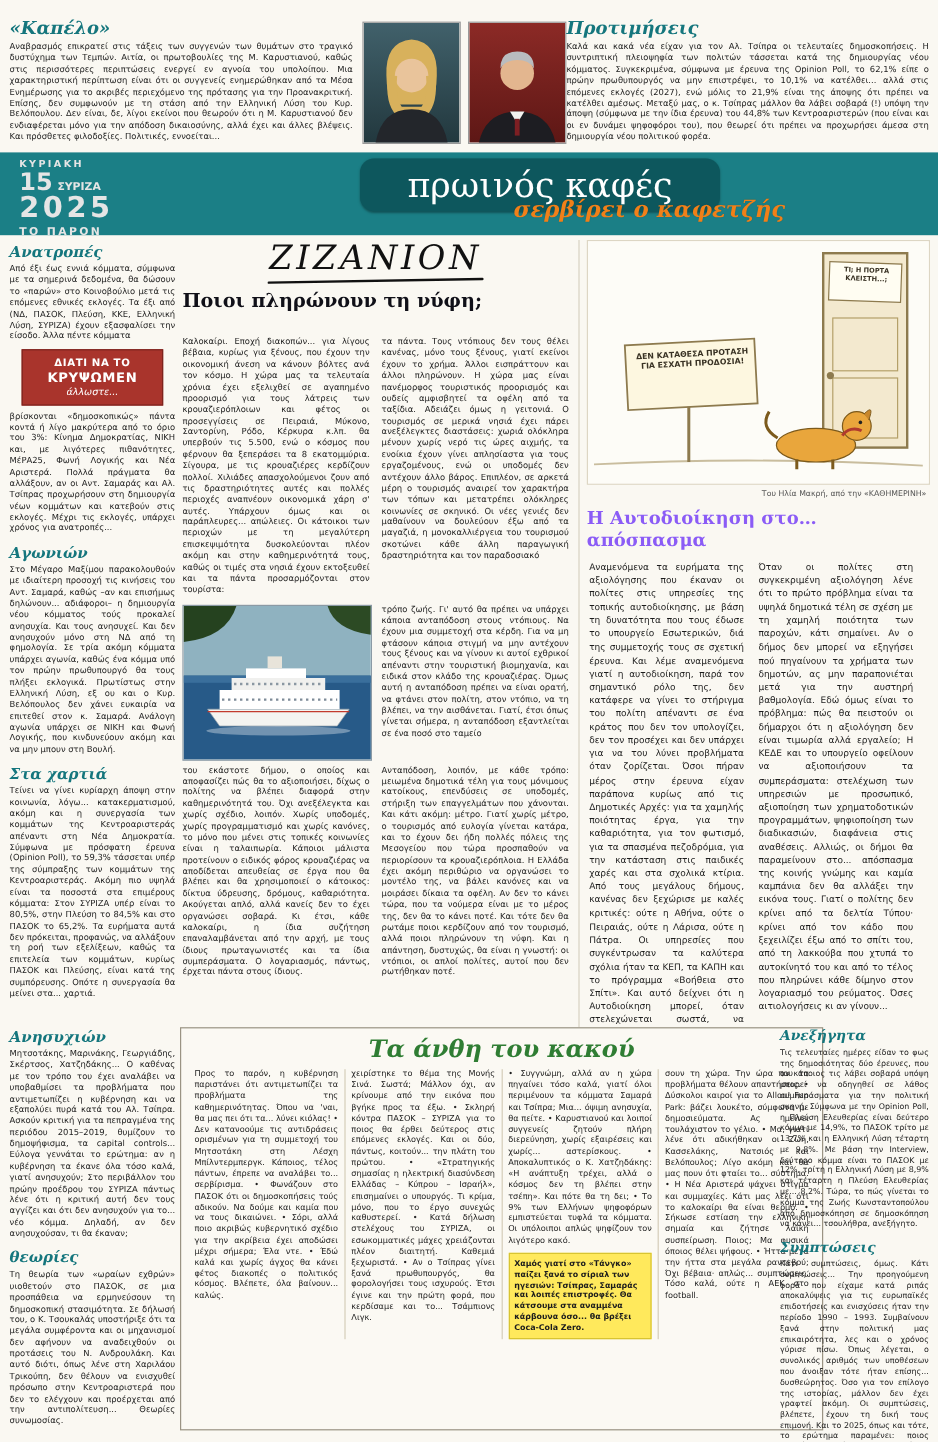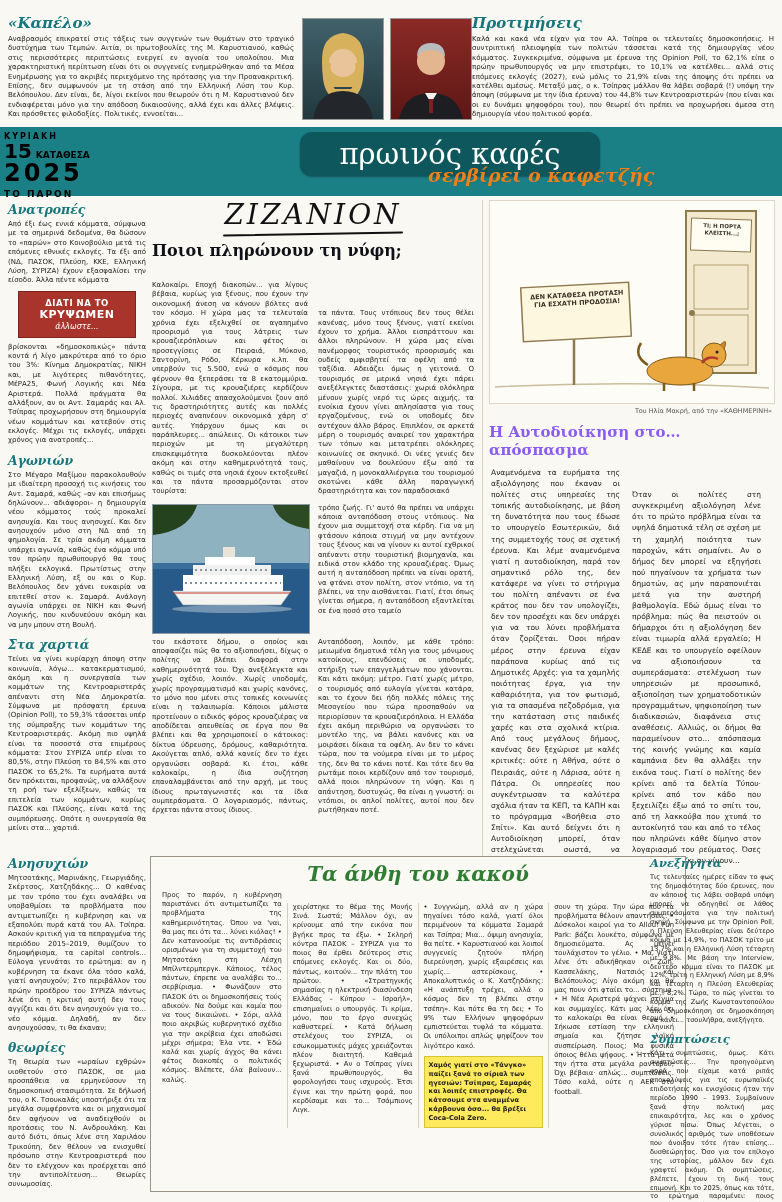--- a/index.html
+++ b/index.html
@@ -11,21 +11,21 @@
         color:#15767d;margin:0 0 3px 0;}
   h2.sec{font-size:15px;}
   h3.sec{font-size:12.5px;margin-top:7px;}
   
   .top-left{position:absolute;left:8px;top:14px;width:286px;}
   .top-right{position:absolute;left:472px;top:14px;width:302px;}
   .photos{position:absolute;left:302px;top:18px;display:flex;gap:6px;}
   .portrait{width:80px;height:100px;overflow:hidden;border:1px solid #999;}
   
   .band{position:absolute;left:0;top:127px;width:782px;height:69px;background:#1b7f86;}
-  .date-block{position:absolute;left:4px;top:5px;color:#000000;}
+  .date-block{position:absolute;left:16px;top:5px;color:#e5e5e5;}
   .date-day{font-size:8px;letter-spacing:2px;font-weight:bold;}
   .date-row{display:flex;align-items:baseline;gap:4px;}
   .date-num{font-size:20px;font-weight:bold;line-height:1;}
   .date-month{font-size:9px;font-weight:bold;}
   .date-year{font-size:24px;font-weight:bold;letter-spacing:3px;line-height:1.05;}
   .paper-name{font-size:9px;font-weight:bold;letter-spacing:2px;margin-top:3px;}
   .coffee-box{position:absolute;left:300px;top:5px;width:300px;height:44px;background:#0d575d;
         border-radius:12px;display:flex;align-items:center;justify-content:center;box-shadow:0 1px 2px rgba(0,0,0,.35);}
   .coffee-title{font-family:"DejaVu Serif",serif;color:#fff;font-size:29px;white-space:nowrap;}
   .coffee-sub{position:absolute;left:428px;top:37px;color:#f08019;font-family:"DejaVu Serif",serif;
@@ -34,40 +34,40 @@
   .col-left{position:absolute;left:8px;top:202px;width:138px;}
   .red-box{background:#a9342c;color:#fff;text-align:center;padding:6px 4px;margin:5px 10px;border:1px solid #7d241e;}
   .red-box .l1{font-size:8.5px;font-weight:bold;letter-spacing:.5px;}
   .red-box .l2{font-size:11px;font-weight:bold;letter-spacing:.5px;}
   .red-box .l3{font-size:8px;font-style:italic;margin-top:1px;}
   .col-center{position:absolute;left:152px;top:198px;width:322px;}
   .kicker{font-family:"DejaVu Serif",serif;font-style:italic;font-size:28px;letter-spacing:3px;
         text-align:center;margin:0 0 2px 0;color:#111;}
   .kicker-rule{width:180px;height:2px;background:#111;margin:0 auto 6px auto;border-radius:2px;transform:rotate(-1deg);}
   .headline1{font-family:"DejaVu Serif",serif;font-weight:bold;font-size:16px;margin:0 0 21px 0;color:#101018;}
-  .two-col{display:flex;gap:10px;align-items:flex-end;}
+  .two-col{display:flex;gap:10px;}
   .tc{width:156px;}
   .photo-row{display:flex;gap:8px;margin:3px 0 4px 0;}
   .ship-photo{width:156px;height:128px;border:1px solid #8b9aa5;flex:none;}
   .col-right{position:absolute;left:482px;top:200px;width:292px;border-left:1px solid #d8d2c2;padding-left:6px;box-sizing:border-box;}
   .cartoon{position:relative;width:284px;height:202px;background:#fdfcf7;border:1px solid #ddd6c4;}
   .cartoon-label{position:absolute;font-weight:bold;color:#3a3325;text-align:center;line-height:1.25;}
   .cartoon-credit{font-size:6.5px;color:#555;text-align:right;margin:3px 2px 8px 0;}
   .headline2{font-family:"DejaVu Serif",serif;font-weight:bold;font-size:15px;margin:2px 0 6px 0;color:#8b5cf6;}
   .tcr{width:133px;}
   .tcr p{font-size:7.5px;line-height:1.48;text-align:justify;margin:2px;}
   
   .col-left-bottom{position:absolute;left:8px;top:856px;width:138px;}
   .bottom-box{position:absolute;left:150px;top:856px;width:536px;height:336px;border:1px solid #9a9383;
         background:#fbf9f3;padding:4px 6px;box-sizing:border-box;}
   .box-title{text-align:center;font-family:"DejaVu Serif",serif;font-style:italic;font-weight:bold;
         color:#2f7d33;font-size:20px;margin:1px 0 5px 0;}
   .box-cols{display:flex;}
   .bc{flex:1;padding:0 5px;font-size:6.8px;line-height:1.36;text-align:justify;}
-  .bc + .bc{border-left:1px solid #d4cdb9;margin-top:12px;}
+  .bc + .bc{border-left:1px solid #d4cdb9;}
   .highlight{background:#ffe95c;border:1px solid #d8c432;padding:4px;margin-top:5px;font-size:6.6px;
         line-height:1.35;font-weight:bold;text-align:left;}
   .col-right-bottom{position:absolute;left:650px;top:856px;width:124px;}
   .col-right-bottom h3.sec{font-size:11.5px;}
   .col-right-bottom p{font-size:6.6px;line-height:1.36;text-align:justify;margin:0 0 4px 0;}
 </style>
 </head>
 <body>
 
 <div class="page">
@@ -114,21 +114,21 @@
   <section class="top-right">
     <h2 class="sec">Προτιμήσεις</h2>
     <p class="bt">Καλά και κακά νέα είχαν για τον Αλ. Τσίπρα οι τελευταίες δημοσκοπήσεις. Η συντριπτική πλειοψηφία των πολιτών τάσσεται κατά της δημιουργίας νέου κόμματος. Συγκεκριμένα, σύμφωνα με έρευνα της Opinion Poll, το 62,1% είπε ο πρώην πρωθυπουργός να μην επιστρέψει, το 10,1% να κατέλθει... αλλά στις επόμενες εκλογές (2027), ενώ μόλις το 21,9% είναι της άποψης ότι πρέπει να κατέλθει αμέσως. Μεταξύ μας, ο κ. Τσίπρας μάλλον θα λάβει σοβαρά (!) υπόψη την άποψη (σύμφωνα με την ίδια έρευνα) του 44,8% των Κεντροαριστερών (που είναι και οι εν δυνάμει ψηφοφόροι του), που θεωρεί ότι πρέπει να προχωρήσει άμεσα στη δημιουργία νέου πολιτικού φορέα.</p>
   </section>
 
   <div class="band">
     <div class="date-block">
       <div class="date-day">ΚΥΡΙΑΚΗ</div>
       <div class="date-row">
         <span class="date-num">15</span>
-        <span class="date-month">ΚΑΤΑΘΕΣΑ</span>
+        <span class="date-month">ΣΥΡΙΖΑ</span>
       </div>
       <div class="date-year">2025</div>
       <div class="paper-name">ΤΟ ΠΑΡΟΝ</div>
     </div>
     <div class="coffee-box">
       <span class="coffee-title">πρωινός καφές</span>
     </div>
     <div class="coffee-sub">σερβίρει ο καφετζής</div>
   </div>
 

